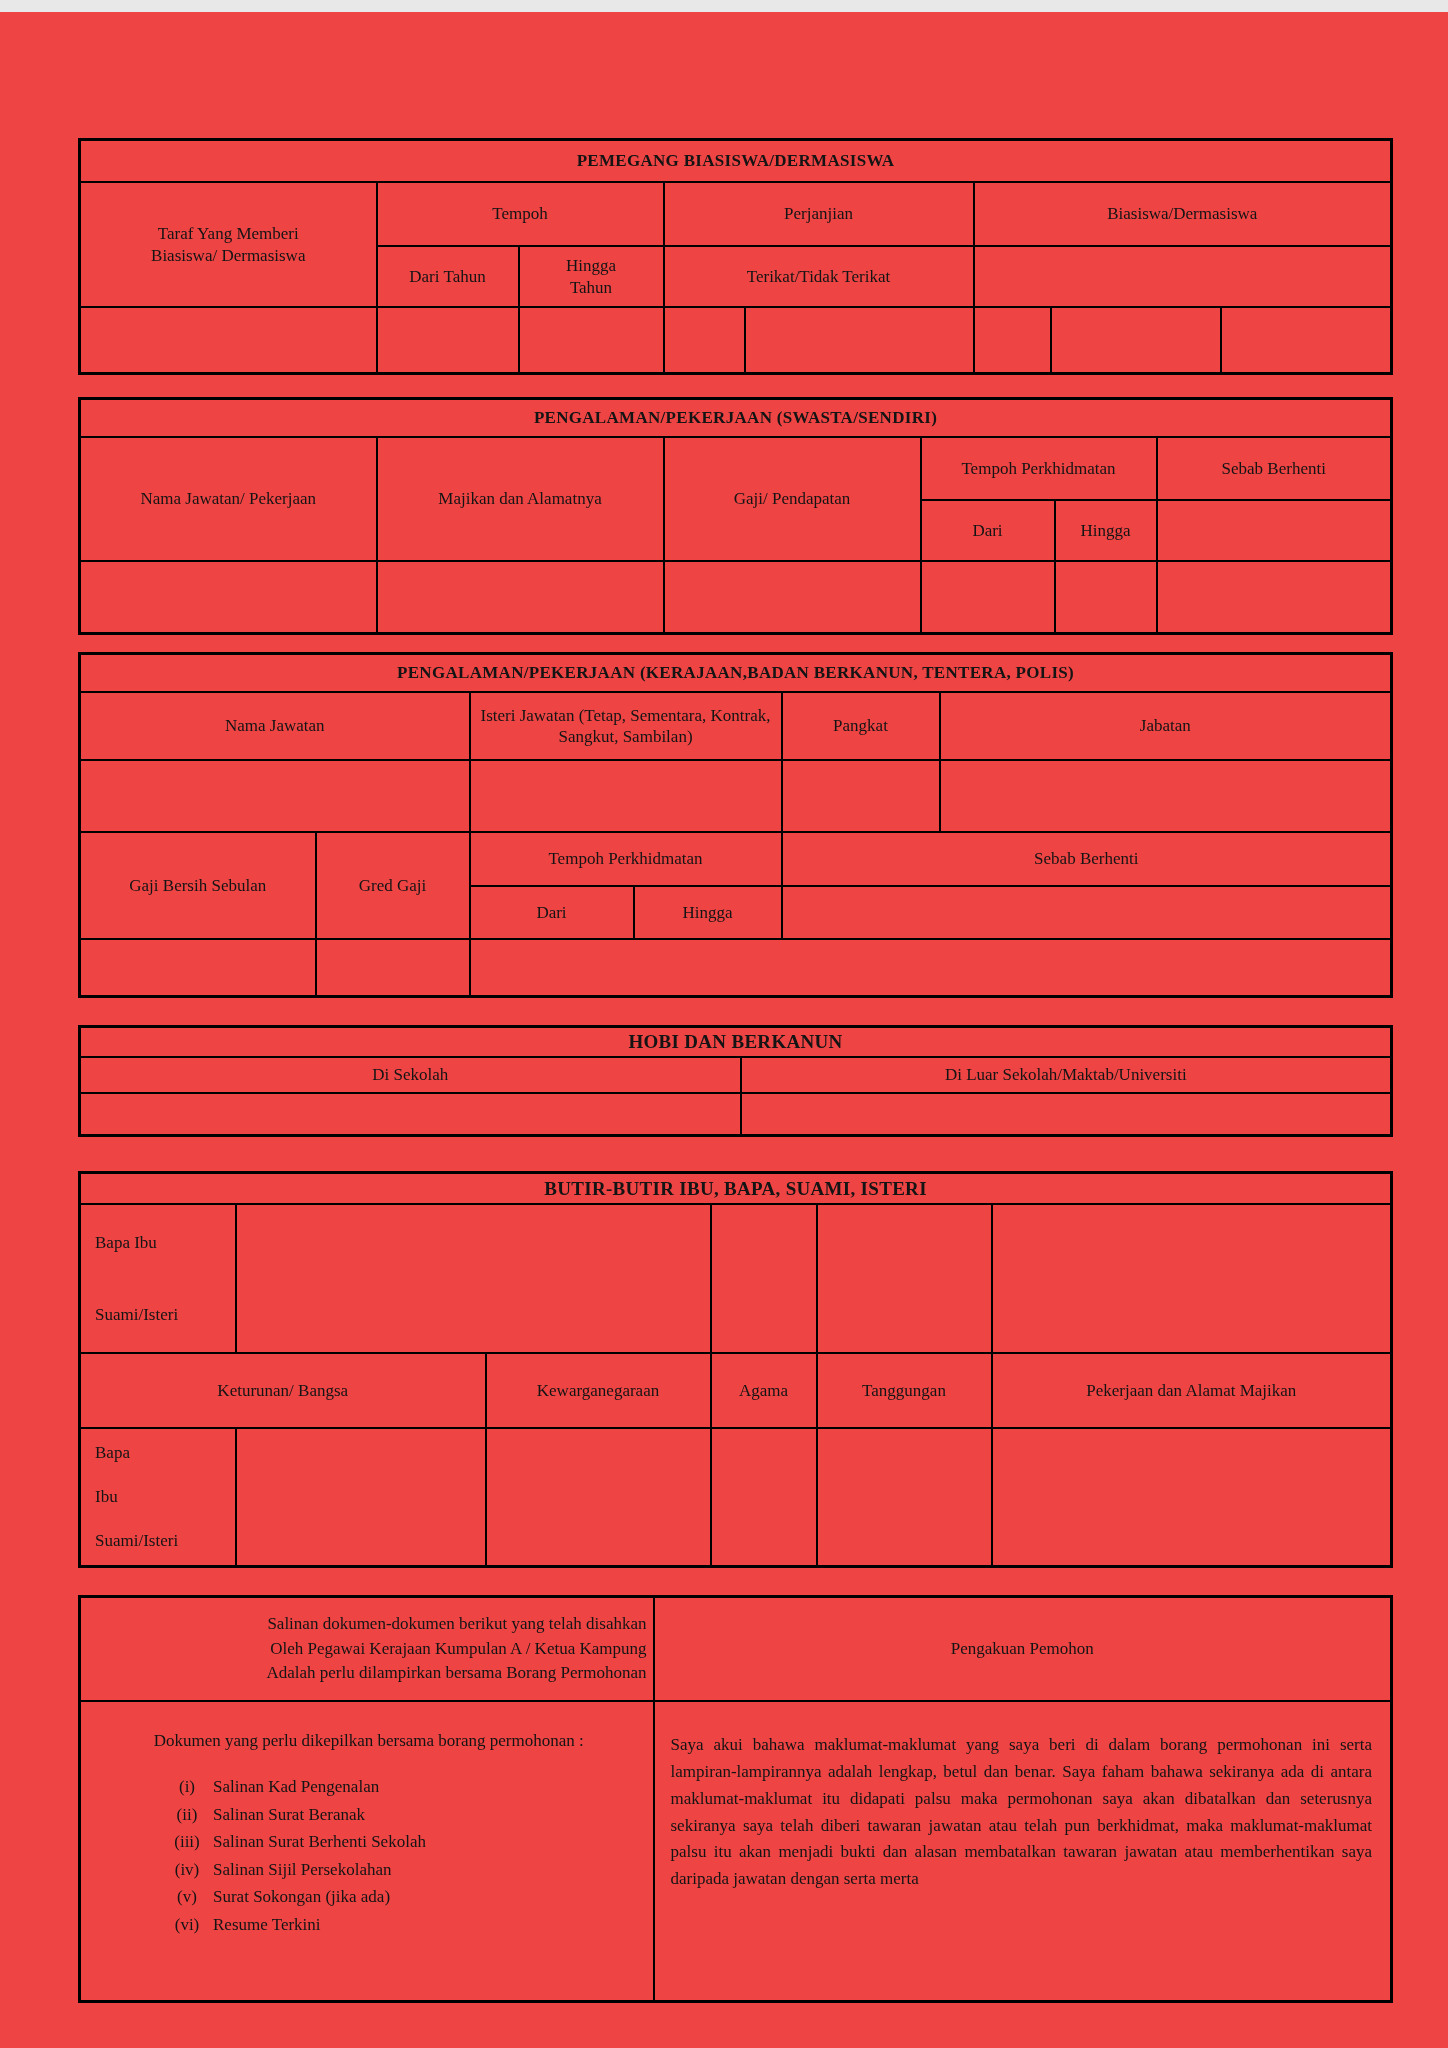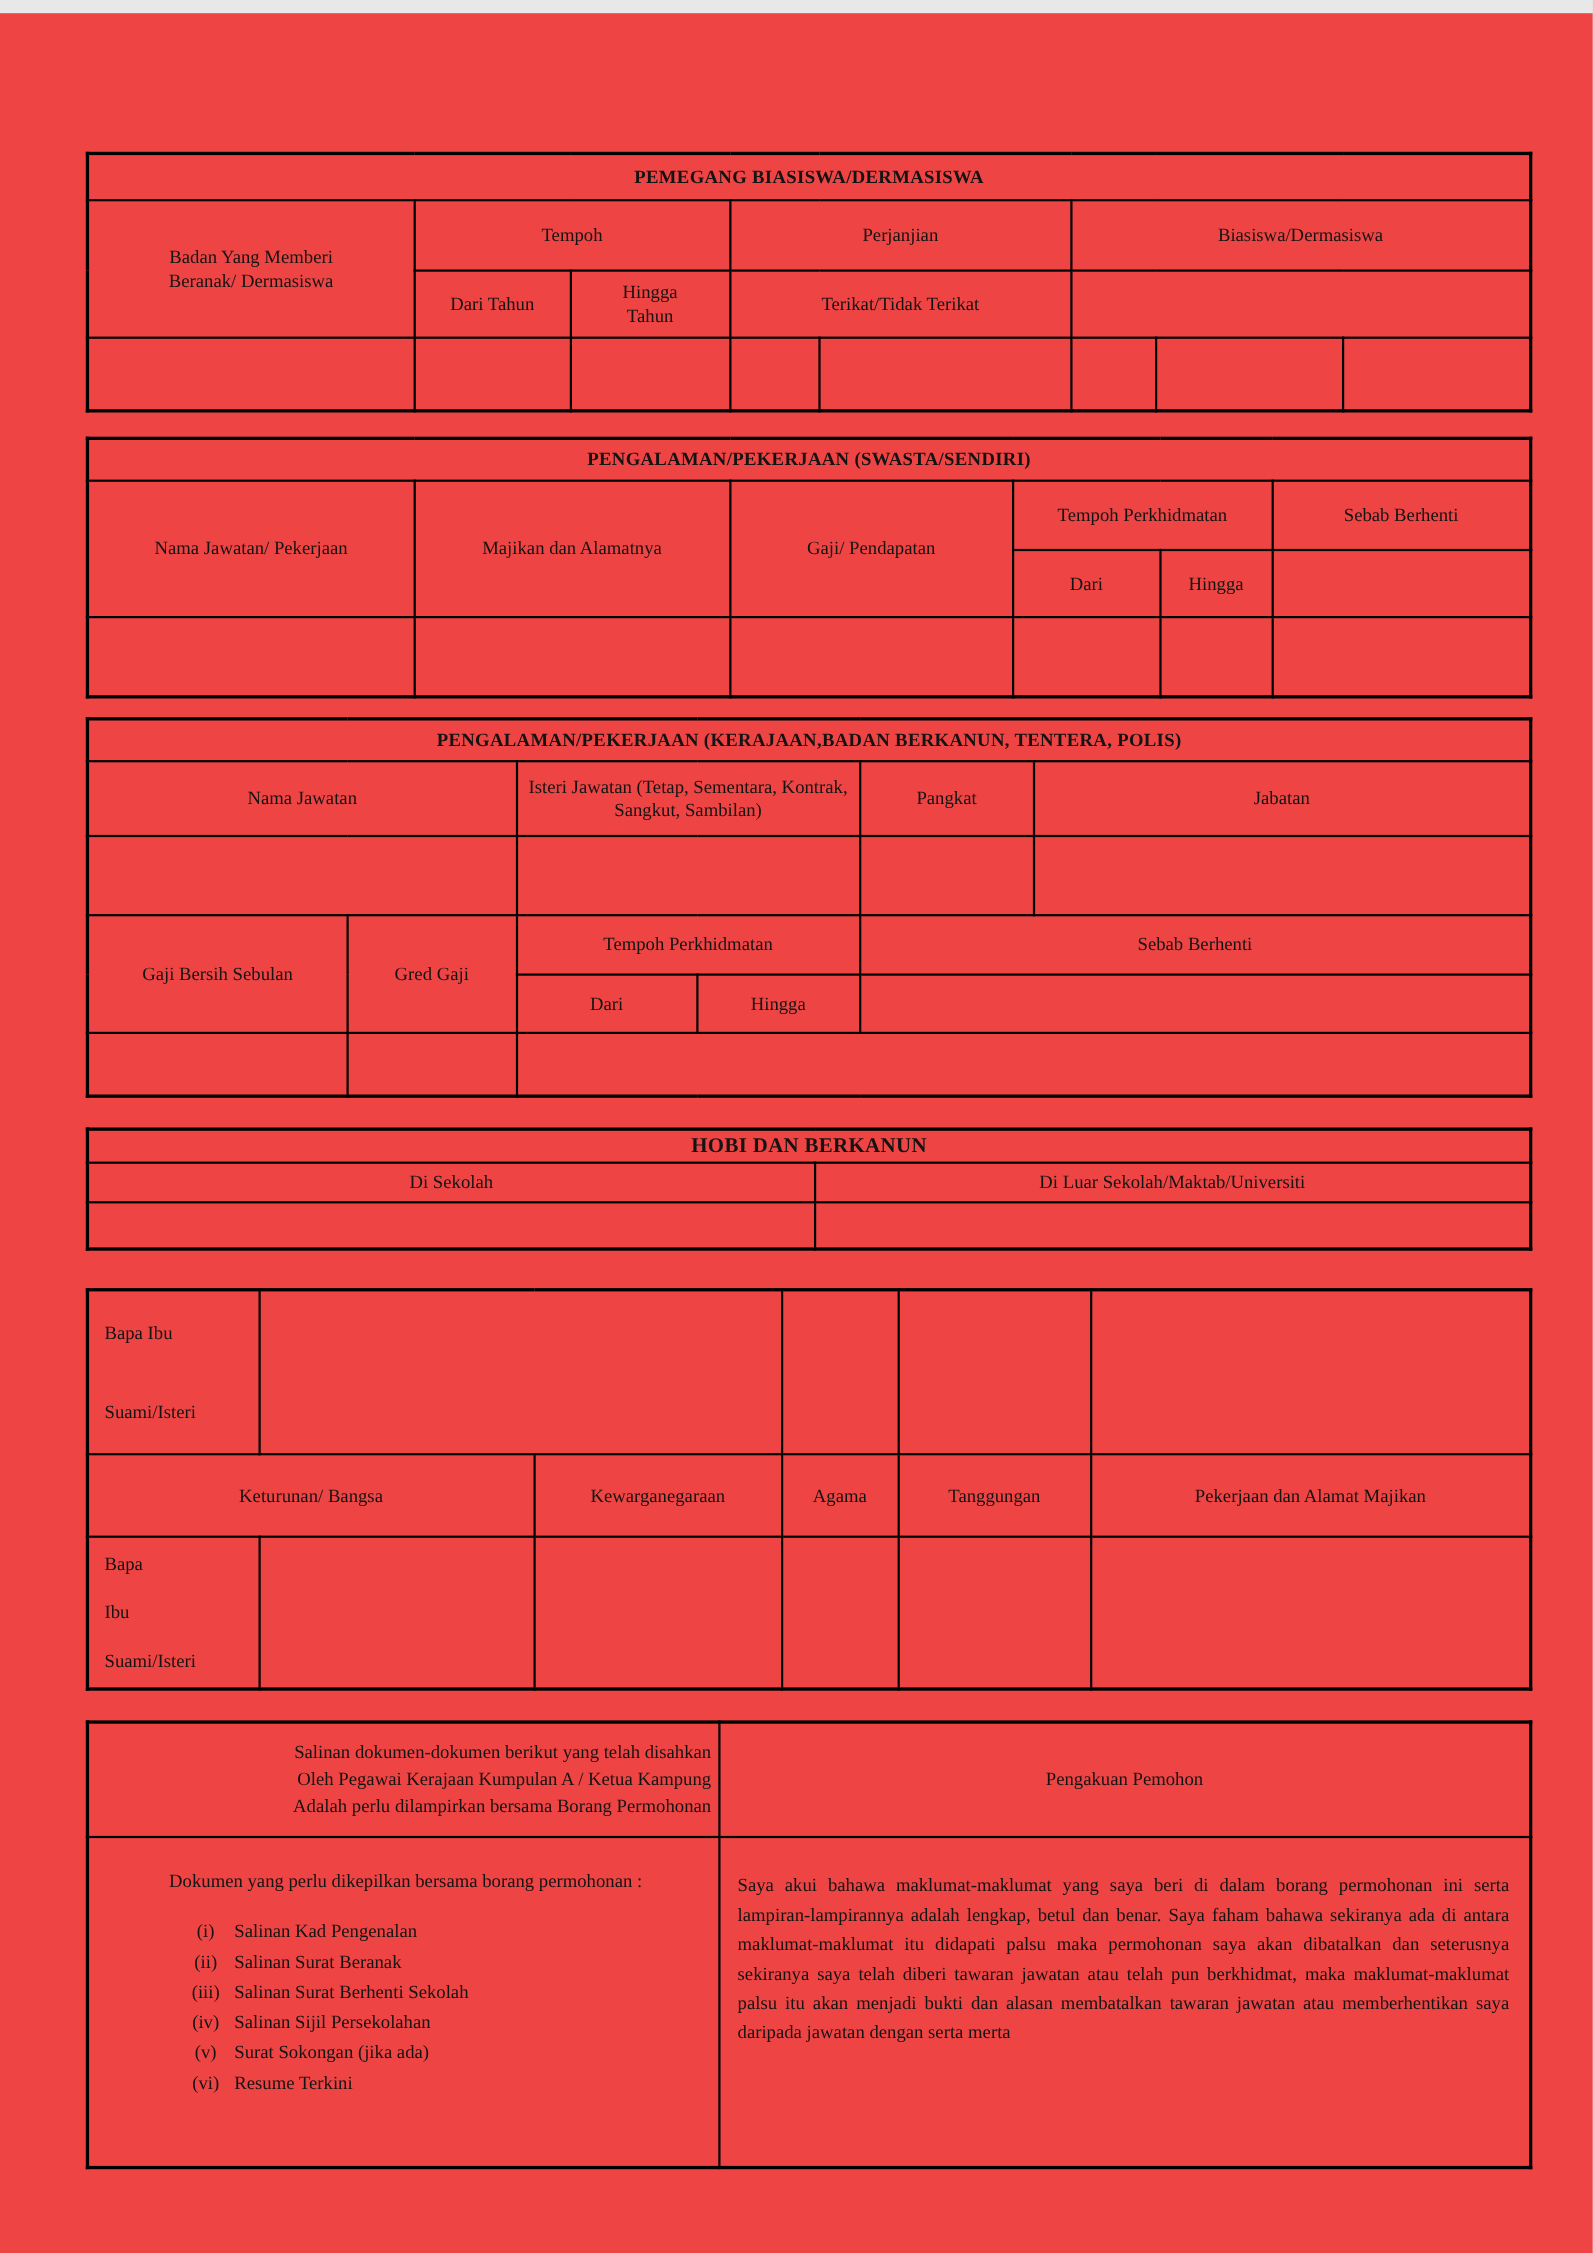--- a/index.html
+++ b/index.html
@@ -69,21 +69,21 @@
           <col style="width:229px">
           <col style="width:77px">
         <col style="width:170px">
           <col style="width:171px">
       </colgroup>
       <tbody>
         <tr class="rt">
           <td class="title" colspan="8">PEMEGANG BIASISWA/DERMASISWA</td>
         </tr>
         <tr class="r1a">
-          <td rowspan="2"><span class="wrap-narrow">Badan Yang Memberi Beranak/ Dermasiswa</span></td>
+          <td rowspan="2"><span class="wrap-narrow">Taraf Yang Memberi Biasiswa/ Dermasiswa</span></td>
           <td colspan="2">Tempoh</td>
           <td colspan="2">Perjanjian</td>
           <td colspan="3">Biasiswa/Dermasiswa</td>
         </tr>
         <tr class="r1b">
           <td>Dari Tahun</td>
           <td>
             <span class="blk">Hingga</span>
             <span class="blk">Tahun</span>
           </td>
@@ -206,20 +206,23 @@
     <table class="frm t5">
       <colgroup>
         <col style="width:156px">
           <col style="width:250px">
           <col style="width:225px">
         <col style="width:106px">
           <col style="width:175px">
           <col style="width:400px">
       </colgroup>
       <tbody>
+        <tr class="rt">
+          <td class="title" colspan="6">BUTIR-BUTIR IBU, BAPA, SUAMI, ISTERI</td>
+        </tr>
         <tr class="rd1">
           <td class="stack">
             <div class="stack-in">
               <span>Bapa Ibu</span>
               <span>Suami/Isteri</span>
             </div>
           </td>
           <td colspan="2"></td>
           <td></td>
           <td></td>

